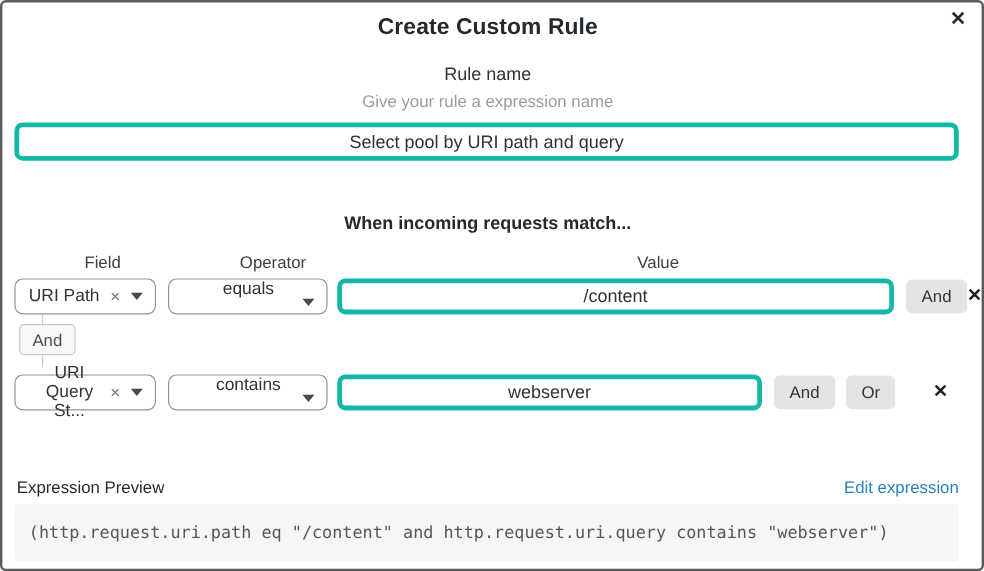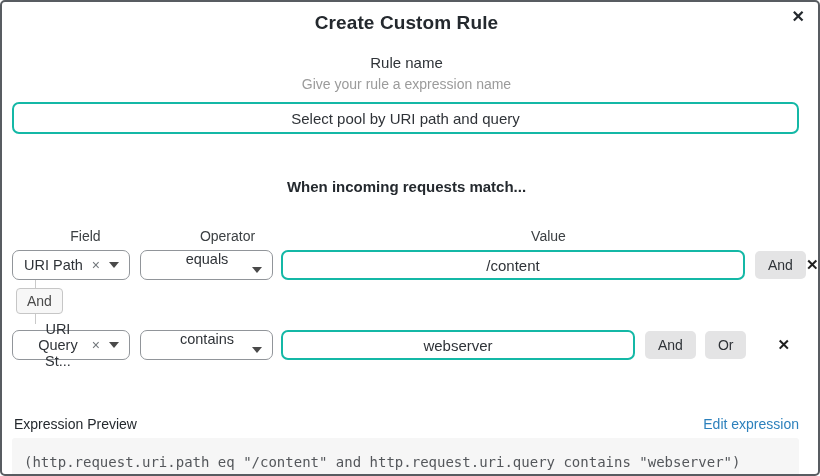--- a/index.html
+++ b/index.html
@@ -33,36 +33,36 @@
     margin:20px 0 0 2px;
     font-size:15px; line-height:17px; color:#2f3338;
   }
   .rule-help {
     margin:5px 0 0 2px;
     font-size:14px; line-height:16px; color:#9b9b9b;
   }
   .text-input {
     display:block;
     height:32px; width:100%;
-    border:2px solid #14b8a6; border-radius:7px;
+    border:4px solid #14b8a6; border-radius:7px;
     padding:0 11px;
     font-family:"Liberation Sans", sans-serif;
     font-size:15px; color:#2f3338;
     background:#fff; outline:none;
   }
   .rule-input { margin-top:10px; }
 
   .match-heading {
     margin:44px 0 0 2px;
     font-size:15px; line-height:17px;
     font-weight:700; color:#24292e;
   }
 
   .col-labels {
-    display:flex; margin:33px 0 0 2px;
+    display:flex; margin:15px 0 0 2px;
     font-size:14px; line-height:16px; color:#3c4043;
   }
   .col-field    { width:143px; }
   .col-operator { width:141px; }
   .col-value    { flex:1; }
 
   .cond-row { display:flex; align-items:center; margin-top:6px; height:30px; }
 
   .select {
     height:30px; border:1px solid #91959a; border-radius:7px;

